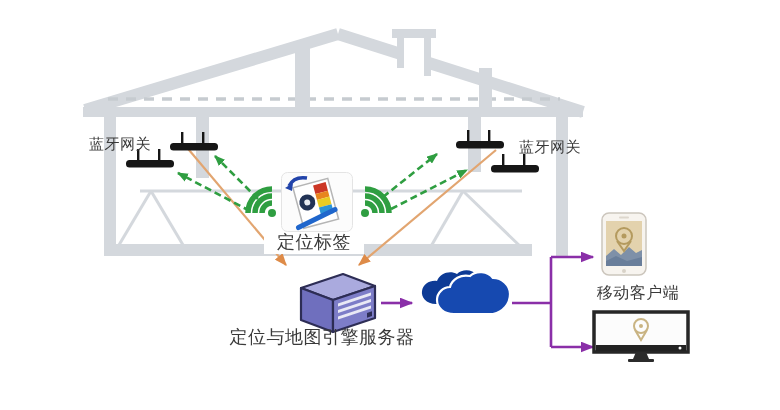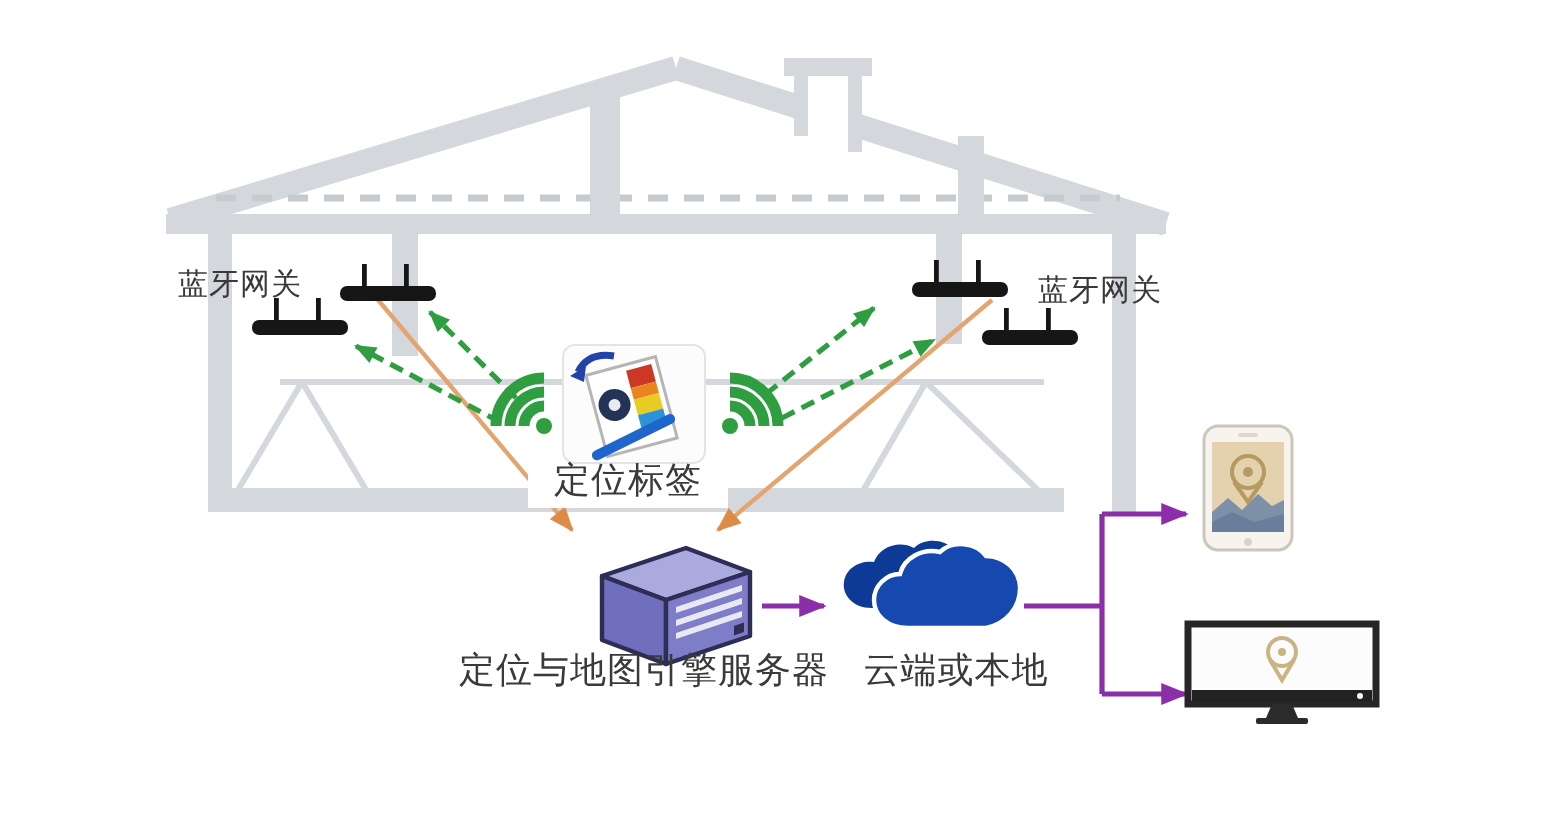--- a/index.html
+++ b/index.html
@@ -1,18 +1,18 @@
 <!DOCTYPE html>
 <html><head>
 <meta charset="utf-8">
 <style>
   html,body{margin:0;padding:0;background:#fff;}
   .canvas{
     position:relative;width:780px;height:410px;background:#ffffff;overflow:hidden;
-    font-family:Liberation Mono, monospace;
+    font-family:Liberation Serif, serif;
   }
   .abs{position:absolute;}
   .label{
     position:absolute;color:#3a3a3a;font-weight:500;text-align:center;
     white-space:nowrap;line-height:1.1;letter-spacing:0.5px;
   }
   .lbl-gw{font-size:15px;}
   .lbl-tag{font-size:18px;background:#fff;padding:1px 4px;}
   .lbl-server{font-size:18px;}
   .lbl-cloud{font-size:18px;}
@@ -193,17 +193,17 @@
   </svg>
 
   <div class="label lbl-gw" style="left:84px;top:136px;width:72px">蓝牙网关</div>
 
   <div class="label lbl-gw" style="left:512px;top:139px;width:76px">蓝牙网关</div>
 
   <div class="label lbl-server" style="left:222px;top:328px;width:200px">定位与地图引擎服务器</div>
 
   <div class="label lbl-tag" style="left:264px;top:232px;width:92px">定位标签</div>
 
-  <div class="label lbl-cloud" style="left:426px;top:328px;width:104px">云端或本地</div>
-
+
+  <div class="label lbl-client" style="left:592px;top:284px;width:92px">移动客户端</div>
 
 
 </div>
 
 </body></html>

